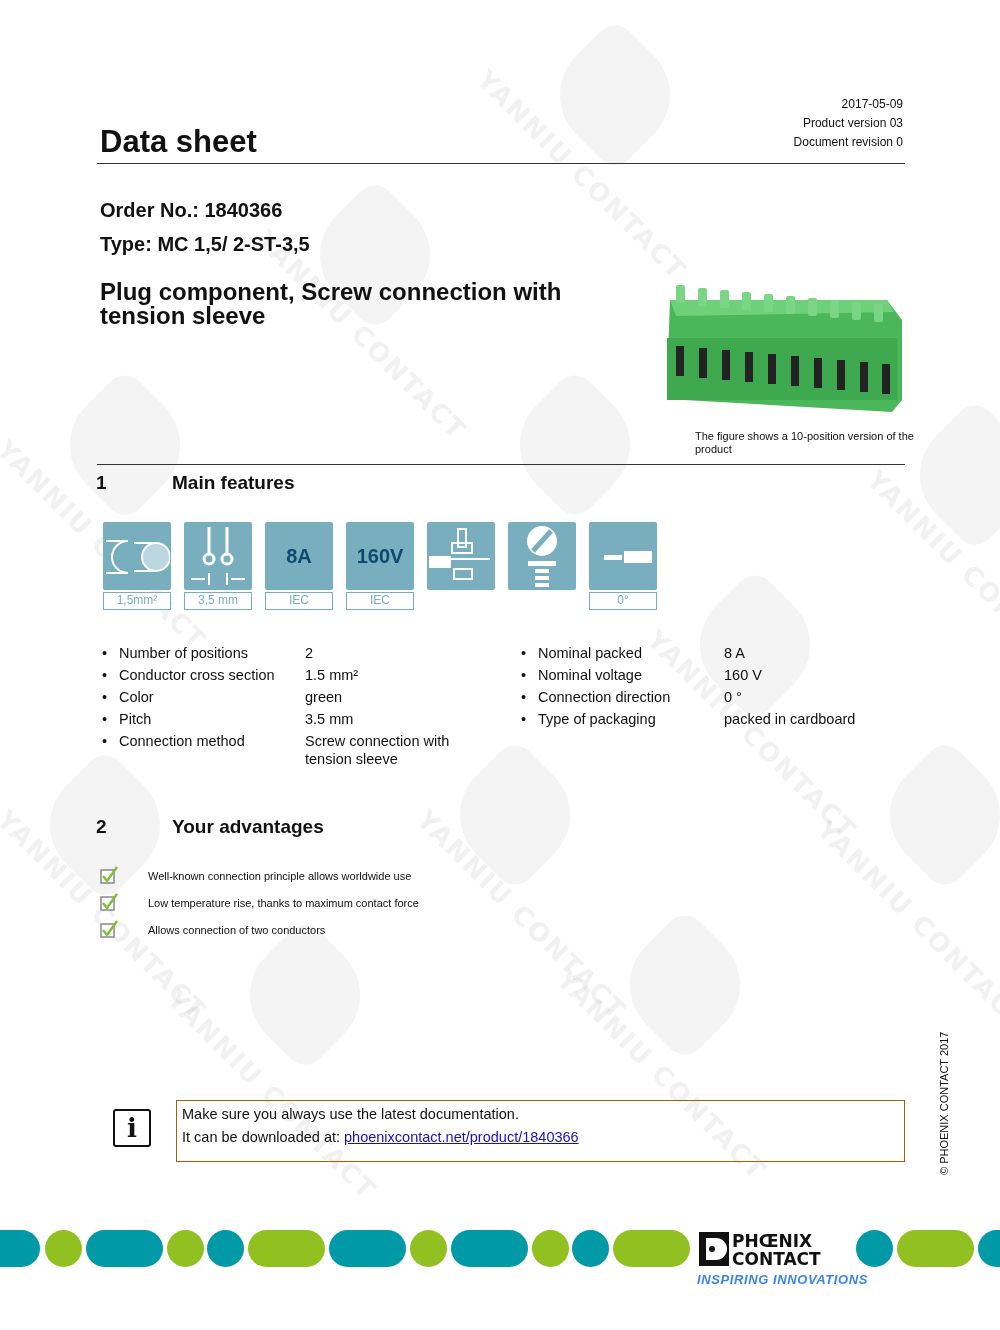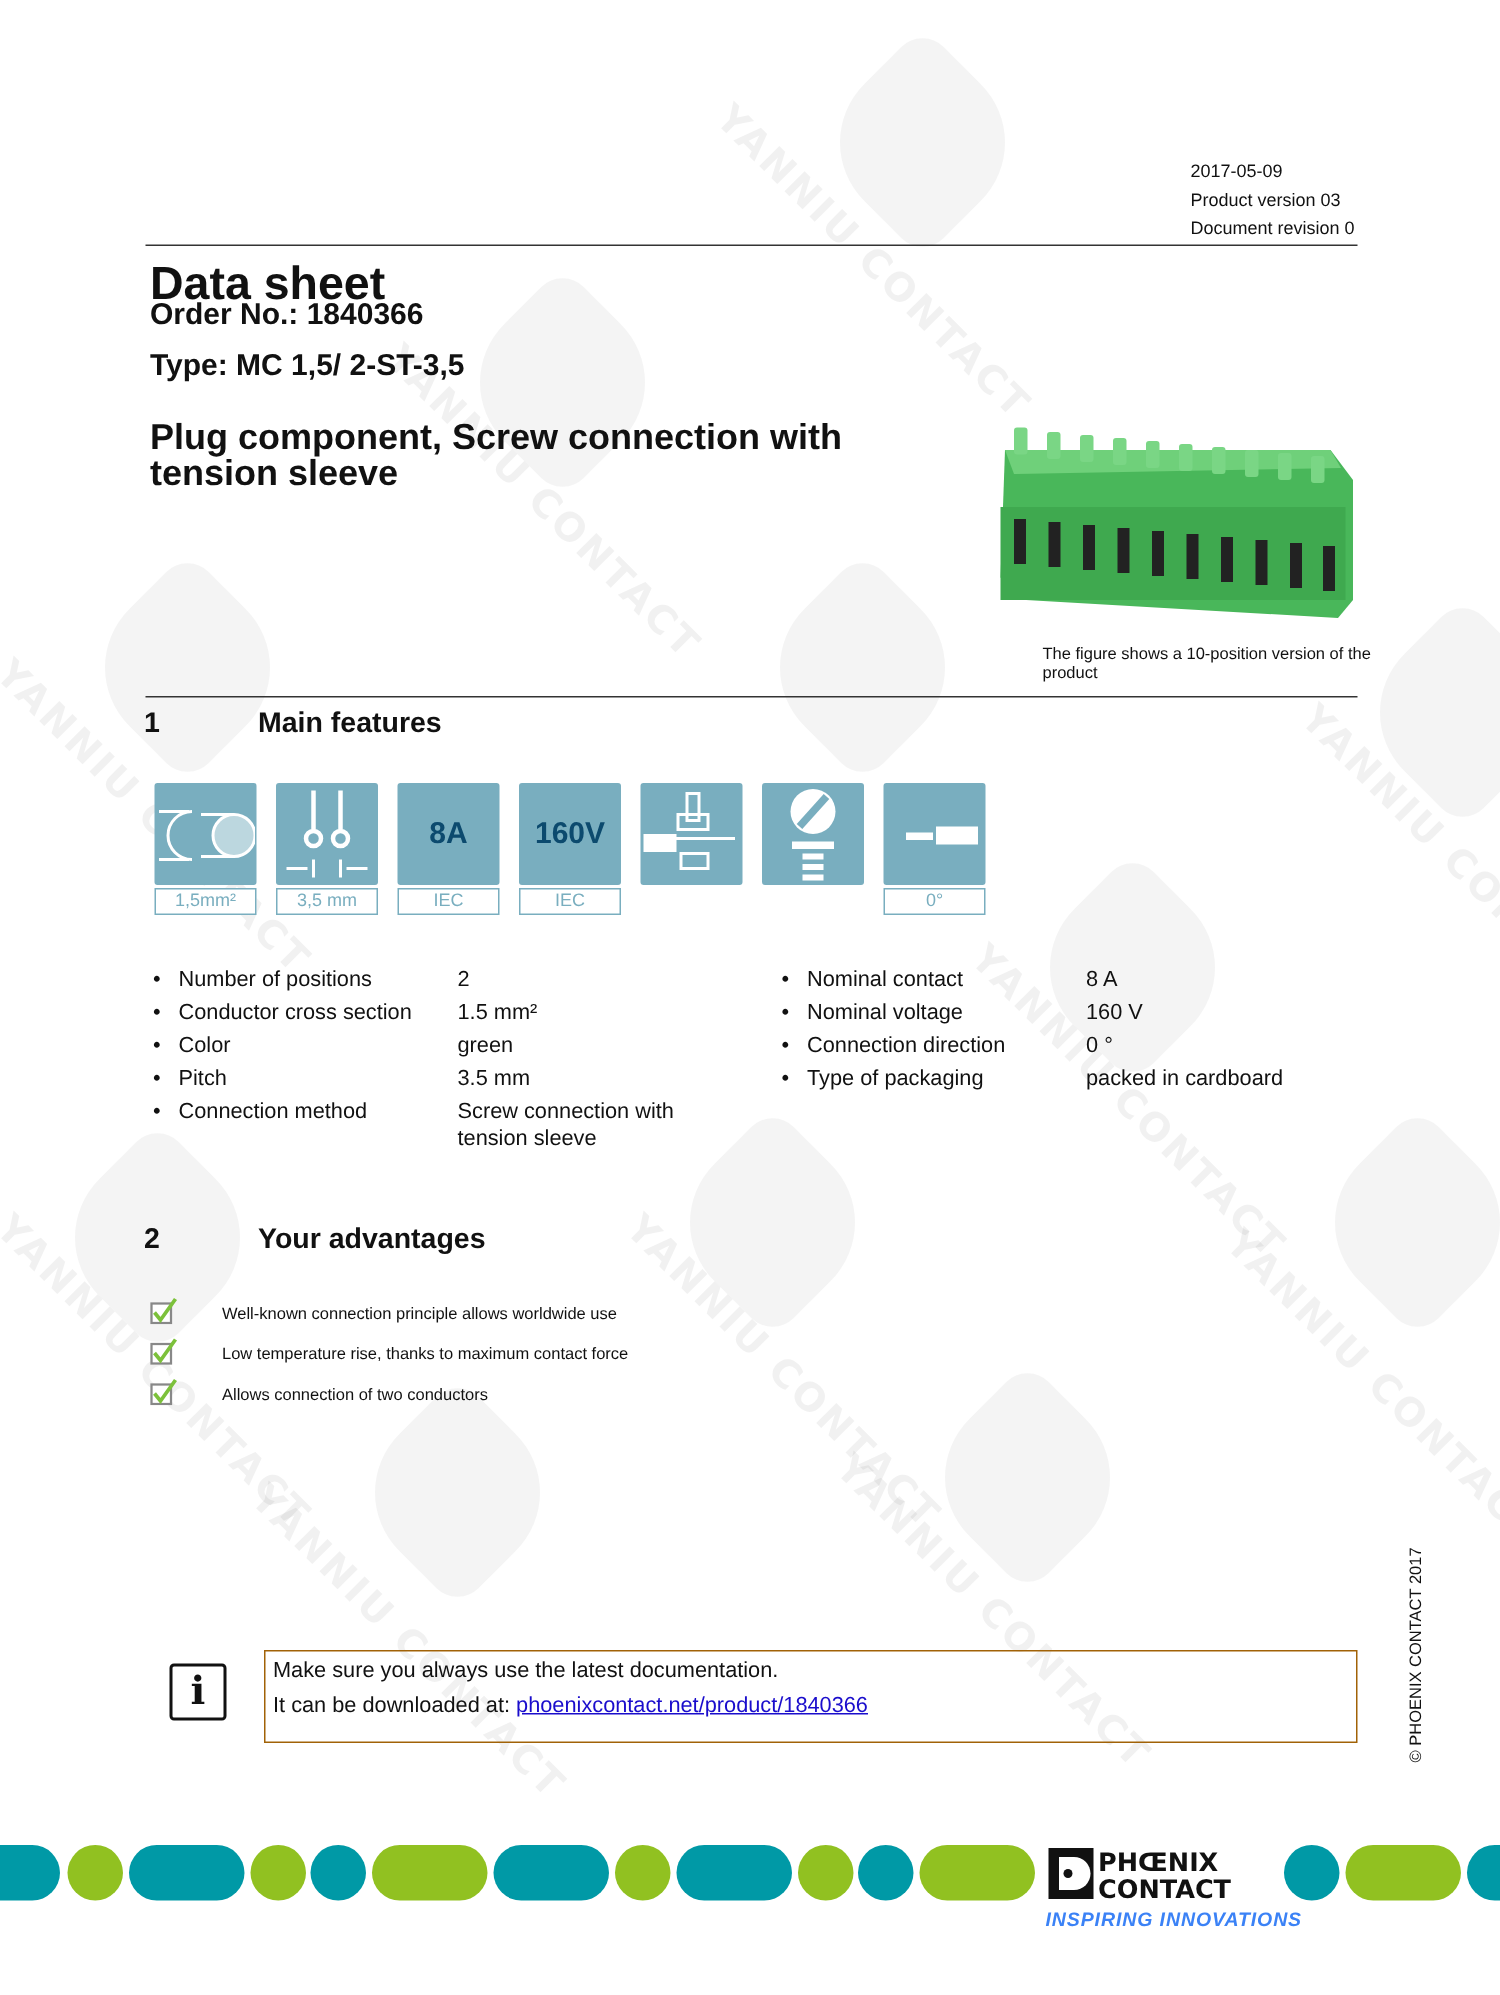--- a/index.html
+++ b/index.html
@@ -1,22 +1,22 @@
 <!DOCTYPE html>
 <html><head>
 <meta charset="utf-8">
 <style>
   * { box-sizing: border-box; margin: 0; padding: 0; }
   body { width: 1000px; height: 1330px; background: #fff; font-family: "Liberation Sans", sans-serif; color: #111; position: relative; overflow: hidden; }
   .abs { position: absolute; }
   .watermark { position: absolute; color: rgba(120,120,120,0.10); font-family: "DejaVu Sans", sans-serif; font-weight: bold; font-size: 26px; transform: rotate(45deg); letter-spacing: 2px; white-space: nowrap; pointer-events: none; }
   .wm-blob { position: absolute; width: 110px; height: 110px; background: rgba(150,150,150,0.10); border-radius: 20px 50% 20px 50%; transform: rotate(45deg); pointer-events: none; }
 
-  .header-title { left: 100px; top: 124px; font-size: 31px; font-weight: bold; margin-top: 47px; }
-  .header-meta { right: 97px; top: 105px; font-size: 12px; line-height: 19px; }
+  .header-title { left: 100px; top: 124px; font-size: 31px; font-weight: bold; }
+  .header-meta { right: 97px; top: 95px; text-align: right; font-size: 12px; line-height: 19px; }
   .rule { left: 97px; width: 808px; height: 1px; background: #333; }
 
   .order { left: 100px; top: 199px; font-size: 20px; font-weight: bold; }
   .type { left: 100px; top: 233px; font-size: 20px; font-weight: bold; }
   .desc { left: 100px; top: 280px; width: 500px; font-size: 24px; font-weight: bold; line-height: 24px; }
 
   .product-img { left: 662px; top: 280px; width: 242px; height: 140px; }
   .caption { left: 695px; top: 430px; width: 245px; font-size: 11px; line-height: 13px; }
 
   .sec-num { font-size: 19px; font-weight: bold; }
@@ -223,21 +223,21 @@
   <li style="line-height:18px;padding-top:2px">
       <span class="bul">•</span>
       <span class="k">Connection method</span>
       <span class="v">Screw connection with tension sleeve</span>
     </li>
 </ul>
 
 <ul class="abs feat feat-right">
   <li>
       <span class="bul">•</span>
-      <span class="k">Nominal contact</span>
+      <span class="k">Nominal packed</span>
       <span class="v">8 A</span>
     </li>
   <li>
       <span class="bul">•</span>
       <span class="k">Nominal voltage</span>
       <span class="v">160 V</span>
     </li>
   <li>
       <span class="bul">•</span>
       <span class="k">Connection direction</span>

